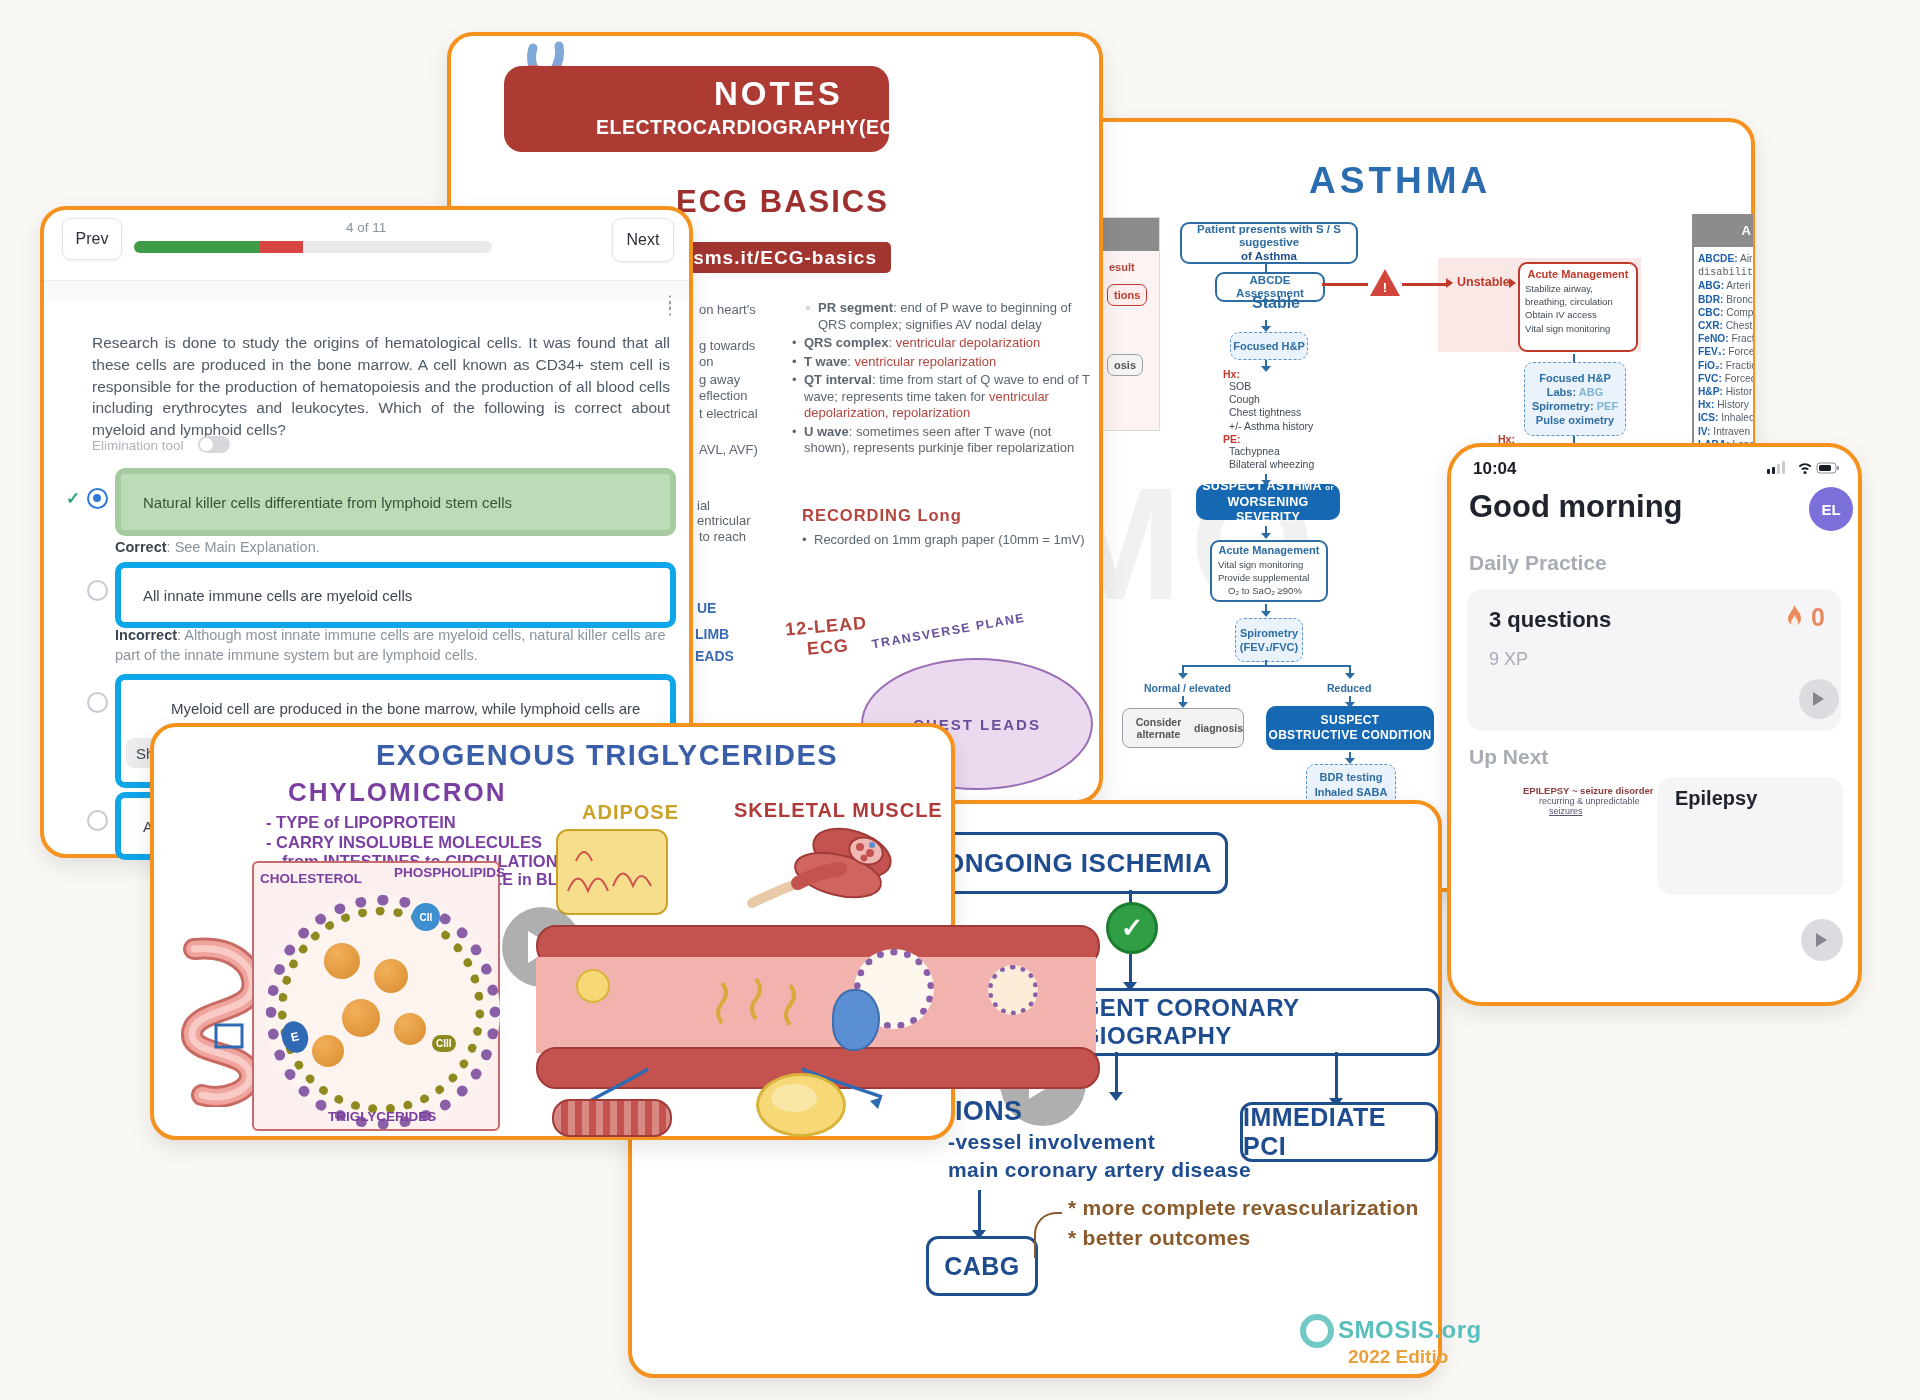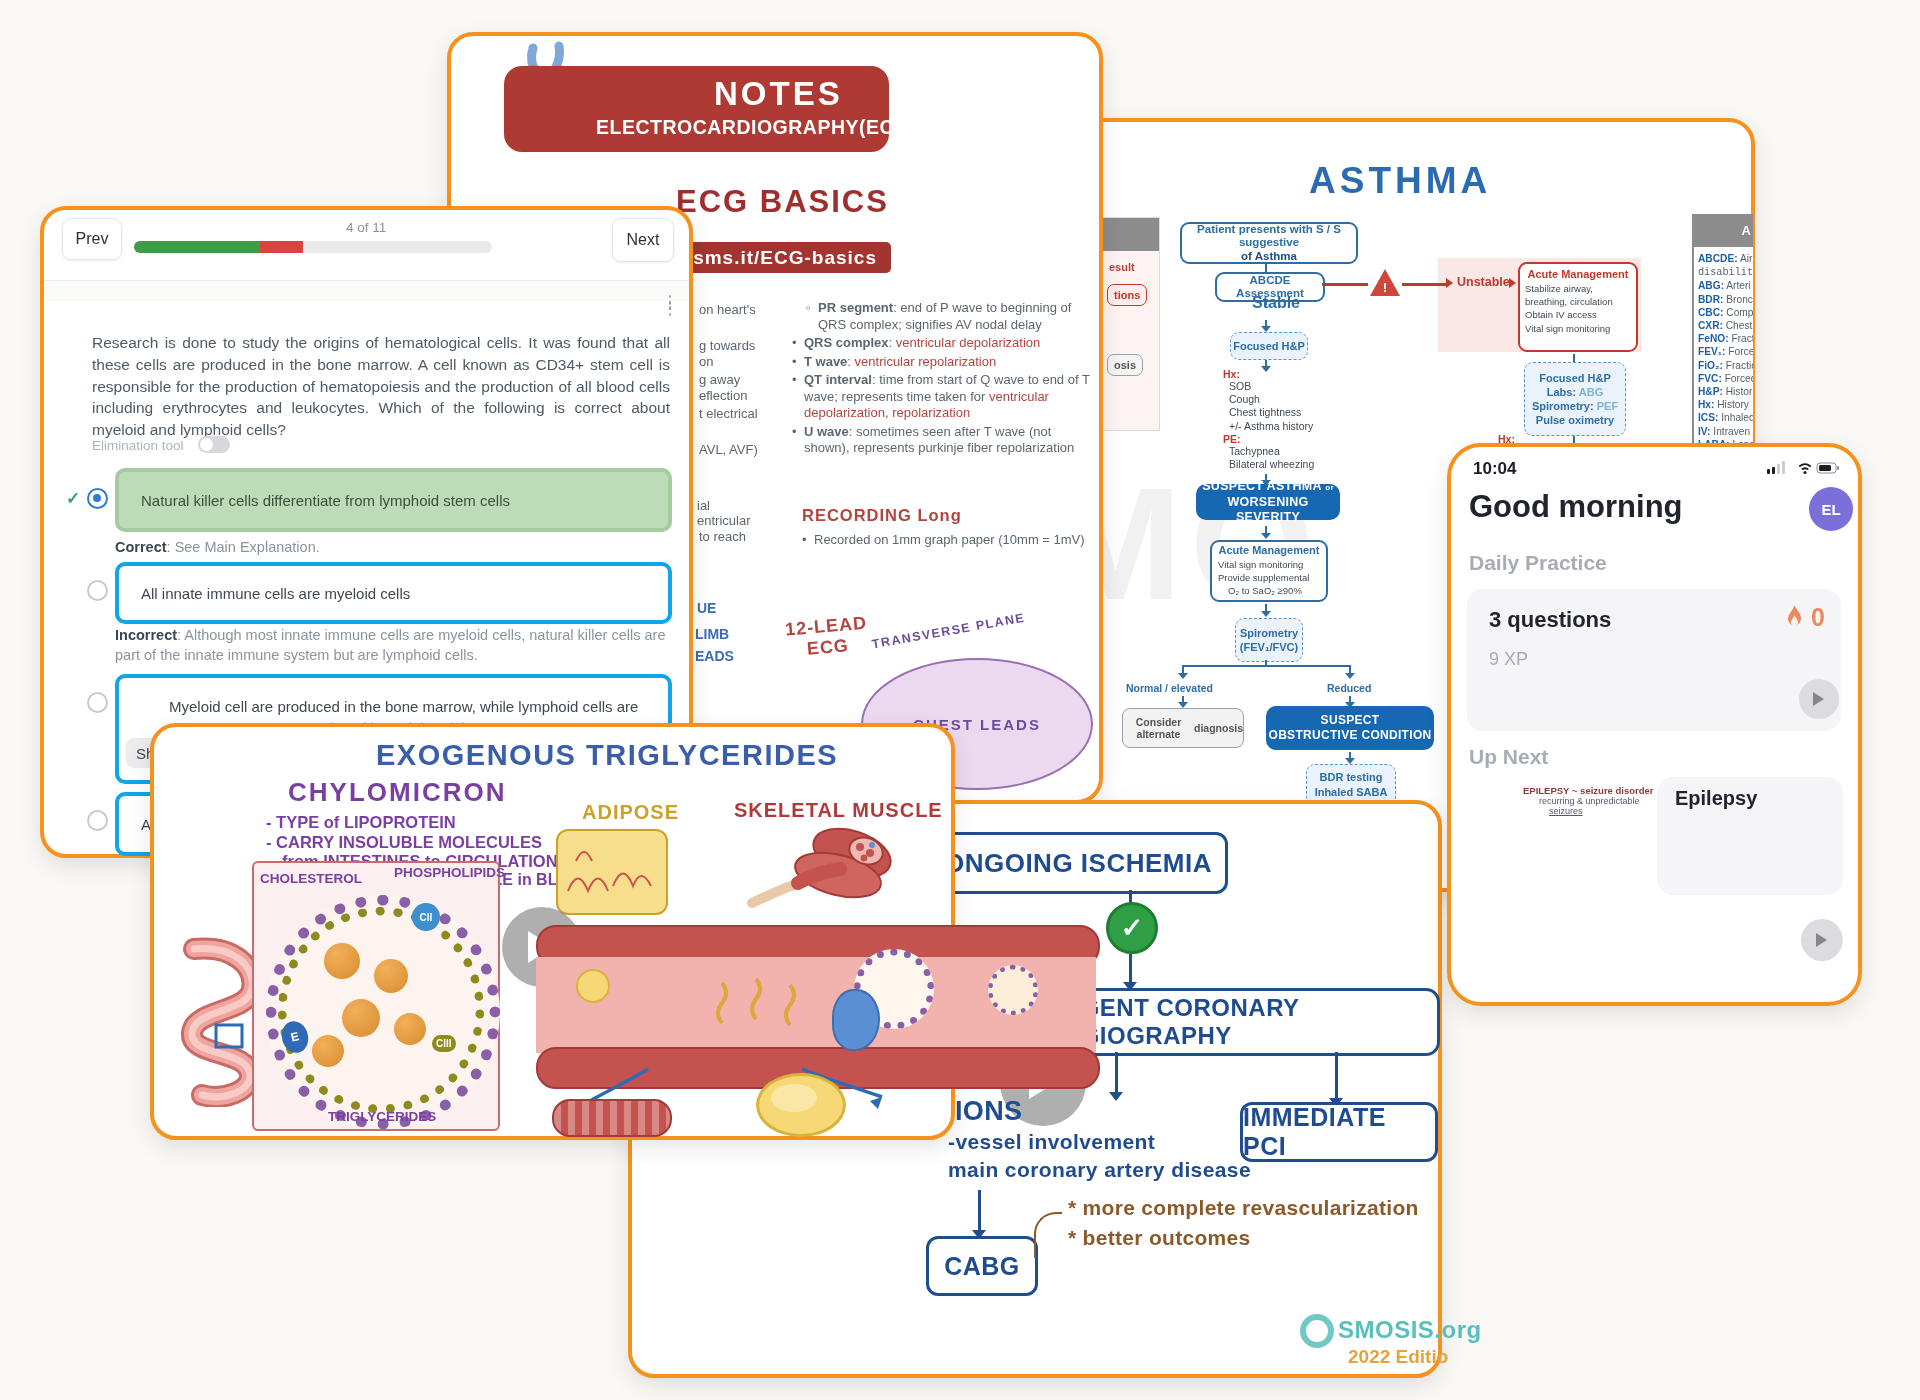--- a/index.html
+++ b/index.html
@@ -7,21 +7,21 @@
   .card{position:absolute;background:#fff;border:4px solid #F5921E;border-radius:26px;box-shadow:0 8px 22px rgba(0,0,0,.10);}
   .abs{position:absolute;}
   .nw{white-space:nowrap;}
   .b{font-weight:bold;}
   
   .qbtn{position:absolute;background:#fff;border:1px solid #E3E4E8;border-radius:9px;box-shadow:0 1px 3px rgba(0,0,0,.08);color:#2B313B;font-size:16px;font-weight:500;display:flex;align-items:center;justify-content:center;}
   .qtext{color:#4E5A66;font-size:15.5px;line-height:21.8px;text-align:justify;}
   .radio{position:absolute;width:17px;height:17px;border:2px solid #C7CBD1;border-radius:50%;background:#fff;}
   .radio.sel{border-color:#2F7BD6;}
   .radio.sel::after{content:"";position:absolute;left:3.5px;top:3.5px;width:8px;height:8px;border-radius:50%;background:#2F7BD6;}
-  .optbox{position:absolute;background:#fff;border:4px solid #0ea5e9;border-radius:10px;color:#3E4752;font-size:15px;display:flex;align-items:center;}
+  .optbox{position:absolute;background:#fff;border:6px solid #0ea5e9;border-radius:10px;color:#3E4752;font-size:15px;display:flex;align-items:center;}
   .note{position:absolute;font-size:14.5px;color:#8A949E;line-height:19.5px;}
   .note .b{color:#3B4652;}
   
   .ecg-red{color:#B2453E;}
   .ecg-body{font-size:13px;line-height:16.5px;color:#5C6670;}
   .bullet{position:relative;padding-left:12px;margin-bottom:2px;}
   .bullet::before{content:"•";position:absolute;left:0;color:#5C6670;}
   .bullet.sub::before{content:"◦";}
   .handtitle{font-weight:800;letter-spacing:1px;}
   
@@ -146,21 +146,21 @@
     <span>Spirometry</span>
     <span>(FEV₁/FVC)</span>
   </div>
 
   <div class="ar" style="left:341px;top:538px;height:5px;"></div>
   <div class="abs" style="left:258px;top:543px;width:169px;height:2px;background:#2E6DA4;"></div>
   <div class="ar" style="left:258px;top:543px;height:8px;"></div>
     <div class="ah" style="left:254px;top:551px;"></div>
   <div class="ar" style="left:425px;top:543px;height:8px;"></div>
     <div class="ah" style="left:421px;top:551px;"></div>
-  <div class="flbl nw" style="left:202px;top:560px;font-size:10.5px;">Normal / elevated</div>
+  <div class="flbl nw" style="left:220px;top:560px;font-size:10.5px;">Normal / elevated</div>
   <div class="flbl nw" style="left:403px;top:560px;font-size:10.5px;">Reduced</div>
   <div class="ar" style="left:258px;top:574px;height:6px;"></div>
     <div class="ah" style="left:254px;top:580px;"></div>
   <div class="ar" style="left:425px;top:574px;height:6px;"></div>
     <div class="ah" style="left:421px;top:580px;"></div>
   <div class="fgray" style="left:198px;top:586px;width:120px;height:38px;flex-direction:row;">
     <span>Consider alternate</span>
     <span>diagnosis</span>
   </div>
   <div class="fsolid" style="left:342px;top:584px;width:168px;height:44px;font-size:12px;">

